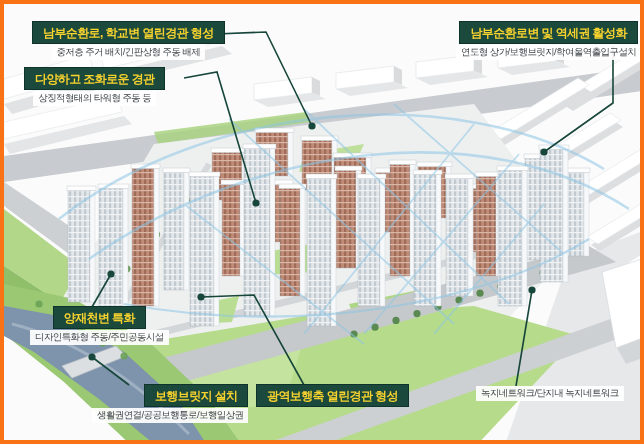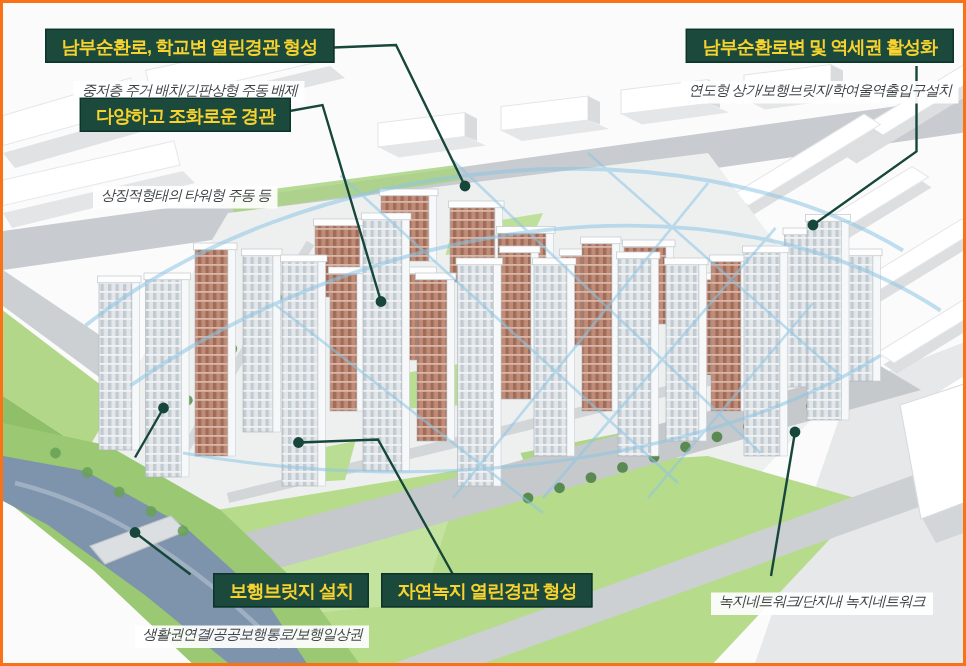--- a/index.html
+++ b/index.html
@@ -1,33 +1,33 @@
 <!DOCTYPE html>
 <html><head>
 <meta charset="utf-8">
 <style>
   html,body{margin:0;padding:0;background:#ffffff;}
   .stage{
     position:relative;width:644px;height:444px;overflow:hidden;
-    background:#6d28d9;border:2px solid #f97316;box-sizing:border-box;
+    background:#6d28d9;border:4px solid #f97316;box-sizing:border-box;
     font-family:"Liberation Sans","DejaVu Sans",sans-serif;
   }
   .stage svg{position:absolute;left:0;top:0;}
   .callout{position:absolute;display:flex;flex-direction:column;align-items:center;z-index:30;}
   .co-head{
     background:#1b4a3c;color:#f8d22e;font-weight:bold;font-size:12px;line-height:1;
     padding:6px 11px 5px;letter-spacing:-0.6px;white-space:nowrap;
     box-shadow:0 0 0 1px #0e332a inset;
   }
   .co-sub{
-    margin-top:12px;background:rgba(255,255,255,0.92);color:#3e4347;font-size:9.5px;
-    letter-spacing:-0.6px;padding:2px 5px;white-space:nowrap;line-height:1.15;font-style:italic;
+    margin-top:1px;background:rgba(255,255,255,0.92);color:#3e4347;font-size:9.5px;
+    letter-spacing:-0.6px;padding:2px 5px;white-space:nowrap;line-height:1.15;
   }
   .c1{left:28px;top:17px;}
-  .c2{left:51px;top:63px;gap:24px;}
+  .c2{left:20px;top:63px;}
   .c3{left:452px;top:17px;}
   .c4{left:26px;top:302px;}
   .c5{left:88px;top:380px;align-items:flex-end;}
   .c6{left:252px;top:380px;}
   .c7{left:472px;top:381px;}
 </style>
 </head>
 <body>
 
 <div class="stage">
@@ -346,23 +346,27 @@
     <div class="co-sub">중저층 주거 배치/긴판상형 주동 배제</div>
   </div>
   <div class="callout c2">
     <div class="co-head">다양하고 조화로운 경관</div>
     <div class="co-sub">상징적형태의 타워형 주동 등</div>
   </div>
   <div class="callout c3">
     <div class="co-head">남부순환로변 및 역세권 활성화</div>
     <div class="co-sub">연도형 상가/보행브릿지/학여울역출입구설치</div>
   </div>
+  <div class="callout c4">
+    <div class="co-head">양재천변 특화</div>
+    <div class="co-sub">디자인특화형 주동/주민공동시설</div>
+  </div>
   <div class="callout c5">
     <div class="co-head">보행브릿지 설치</div>
     <div class="co-sub">생활권연결/공공보행통로/보행일상권</div>
   </div>
   <div class="callout c6">
-    <div class="co-head">자연녹지 열린경관 형성</div>
+    <div class="co-head">광역보행축 열린경관 형성</div>
   </div>
   <div class="callout c7">
     <div class="co-sub">녹지네트워크/단지내 녹지네트워크</div>
   </div>
 </div>
 
 </body></html>

